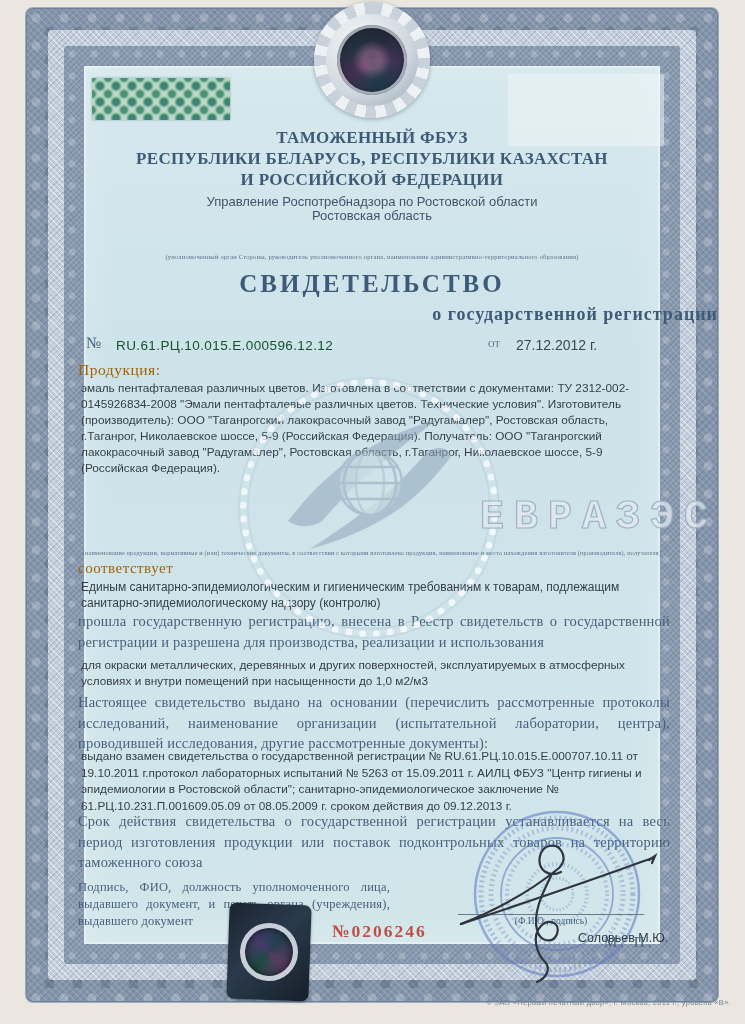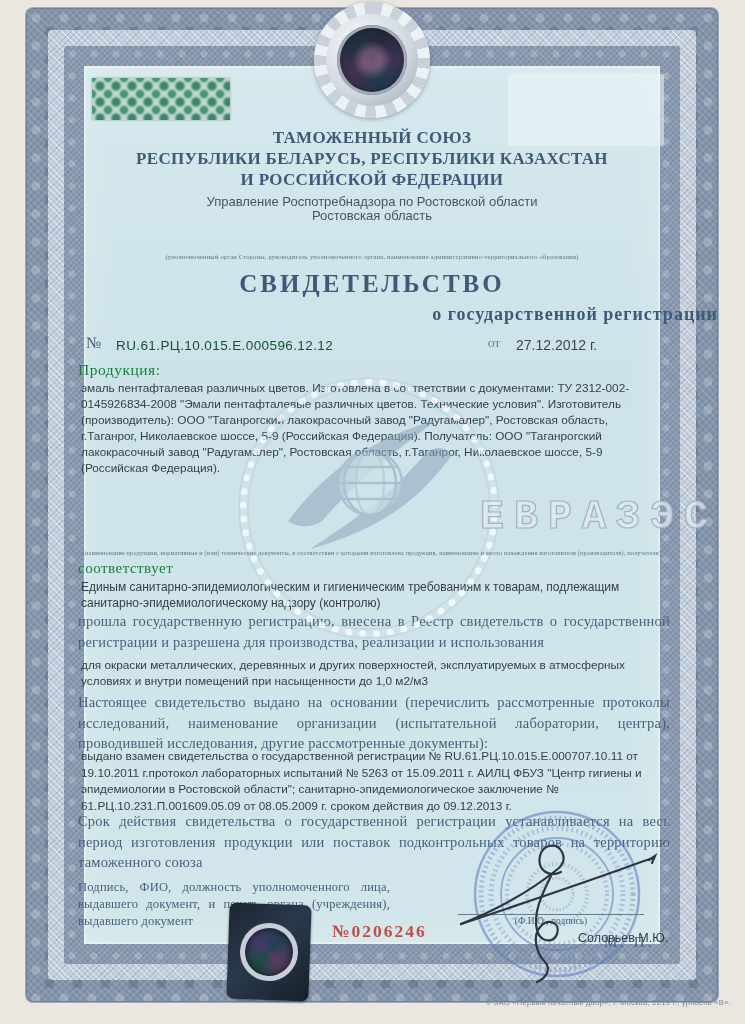--- a/index.html
+++ b/index.html
@@ -101,21 +101,21 @@
     font-size:18px; font-weight:bold; letter-spacing:1px; color:#3d5a77;
   }
 
   
   .reg-no-label { position:absolute; left:60px; top:326px; font-size:16px; color:#4a6480; }
   .reg-no-value { position:absolute; left:90px; top:330px; font-family:"Liberation Sans","DejaVu Sans",sans-serif; font-size:13.5px; color:#14532d; letter-spacing:0.4px; }
   .reg-date-label { position:absolute; left:462px; top:327px; font-size:13px; color:#4a6480; font-variant:small-caps; }
   .reg-date-value { position:absolute; left:490px; top:329px; font-family:"Liberation Sans","DejaVu Sans",sans-serif; font-size:14px; color:#3d4650; }
 
   
-  .serif-label { position:absolute; font-size:15.5px; color:#15803d; letter-spacing:0.5px; }
+  .serif-label { position:absolute; font-size:15.5px; color:#a16207; letter-spacing:0.5px; }
   .serif-para { position:absolute; font-size:14.5px; color:#47617c; line-height:1.42; text-align:justify; letter-spacing:0.2px; }
   .sans-para { position:absolute; font-family:"Liberation Sans","DejaVu Sans",sans-serif; font-size:11.8px; color:#353e47; line-height:1.36; }
 
   
   .wm-ring {
     position:absolute; left:214px; top:371px; width:258px; height:258px;
     border:7px dotted rgba(255,255,255,0.85); border-radius:50%;
     box-shadow:0 0 0 2px rgba(160,180,200,0.25), inset 0 0 0 2px rgba(160,180,200,0.25);
     opacity:0.85; z-index:1;
   }
@@ -175,21 +175,21 @@
   <div class="content">
 
     <div class="holo-strip"></div>
     <div class="wm-rect"></div>
     <div class="seal">
       <div class="seal-rim">
         <div class="seal-holo"></div>
       </div>
     </div>
 
-    <div class="hdr hdr-bold" style="top:120px">ТАМОЖЕННЫЙ СОЮЗ</div>
+    <div class="hdr hdr-bold" style="top:120px">ТАМОЖЕННЫЙ ФБУЗ</div>
     <div class="hdr hdr-bold" style="top:162px">И РОССИЙСКОЙ ФЕДЕРАЦИИ</div>
     <div class="hdr hdr-bold" style="top:141px">РЕСПУБЛИКИ БЕЛАРУСЬ, РЕСПУБЛИКИ КАЗАХСТАН</div>
     <div class="hdr hdr-sans" style="top:186px">Управление Роспотребнадзора по Ростовской области</div>
     <div class="hdr hdr-sans" style="top:200px">Ростовская область</div>
     <div class="tiny-caption" style="top:245px">(уполномоченный орган Стороны, руководитель уполномоченного органа, наименование административно-территориального образования)</div>
 
     <div class="doc-title" style="top:262px">СВИДЕТЕЛЬСТВО</div>
     <div class="doc-subtitle" style="top:296px">о государственной регистрации</div>
 
     <span class="reg-no-label">№</span>
@@ -257,13 +257,13 @@
       </g>
     </svg>
 
     <div class="signer-name">Соловьев М.Ю.</div>
     <div class="sig-line"></div>
     <div class="sig-caption">(Ф.И.О., подпись)</div>
     <div class="mp-mark">М. П.</div>
   </div>
 </div>
 
-<div class="footer-copy">© ЗАО «Первый печатный двор»,  г. Москва,  2019 г., уровень «В».</div>
+<div class="footer-copy">© ЗАО «Первый печатный двор»,  г. Москва,  2011 г., уровень «В».</div>
 
 </body></html>

